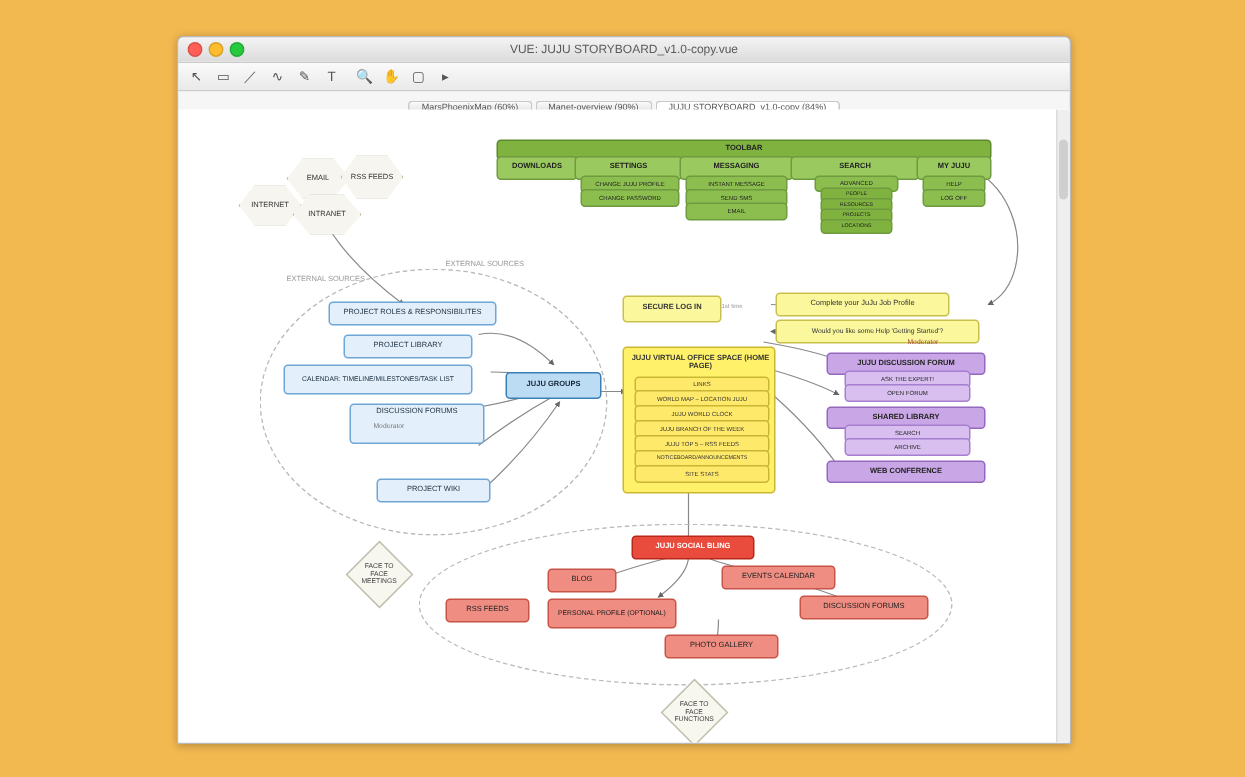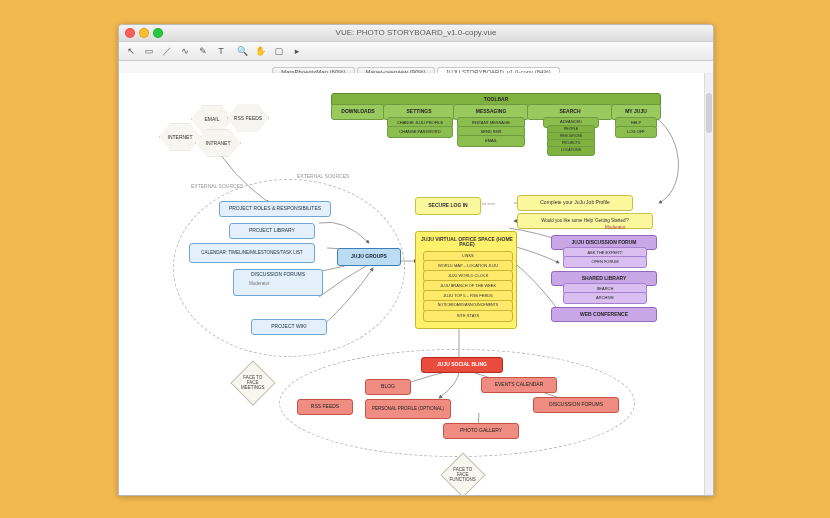--- a/index.html
+++ b/index.html
@@ -149,21 +149,21 @@
 </head>
 <body>
 
 <div class="window">
   <div class="titlebar">
     <div class="traffic">
       <span class="tl-close"></span>
       <span class="tl-min"></span>
       <span class="tl-max"></span>
     </div>
-    <div class="wintitle">VUE: PHOTO STORYBOARD_v1.0-copy.vue</div>
+    <div class="wintitle">VUE: JUJU STORYBOARD_v1.0-copy.vue</div>
   </div>
 
   <div class="toolbar">
     <span class="tb-icon">↖</span>
     <span class="tb-icon">▭</span>
     <span class="tb-icon">／</span>
     <span class="tb-icon">∿</span>
     <span class="tb-icon">✎</span>
     <span class="tb-icon">T</span>
     <span class="tb-icon" style="margin-left:4px">🔍</span>

